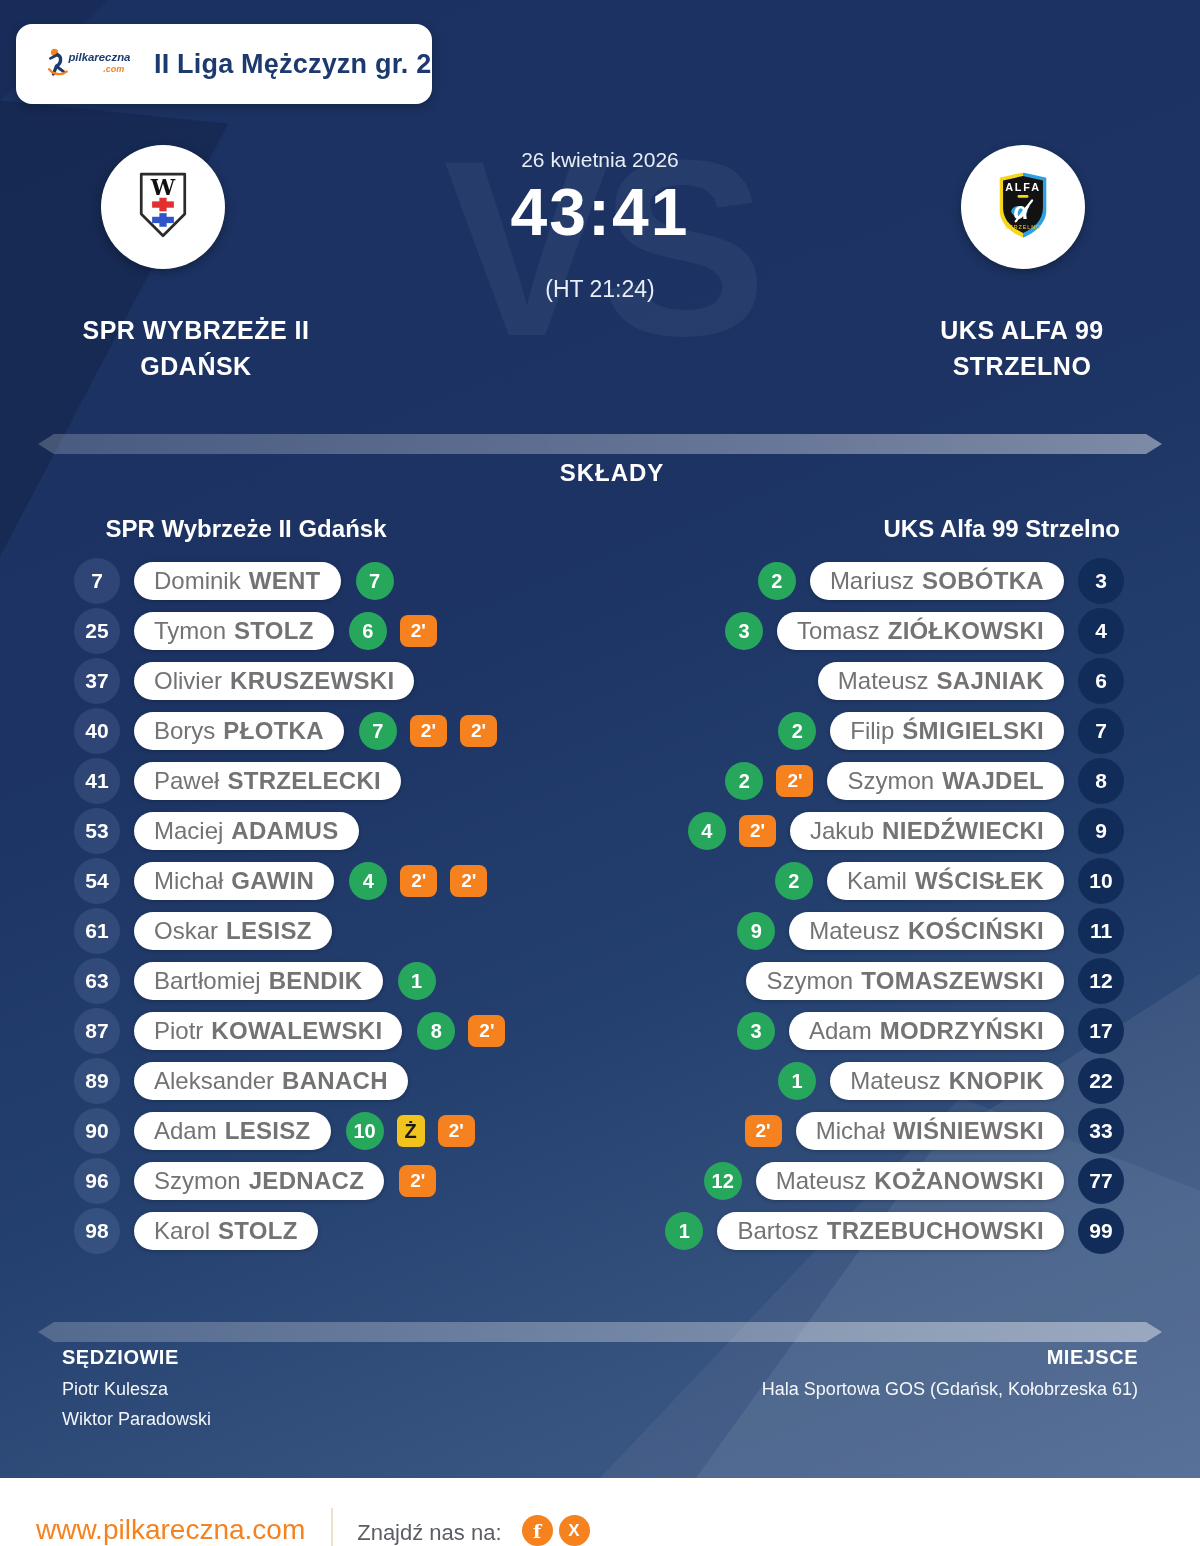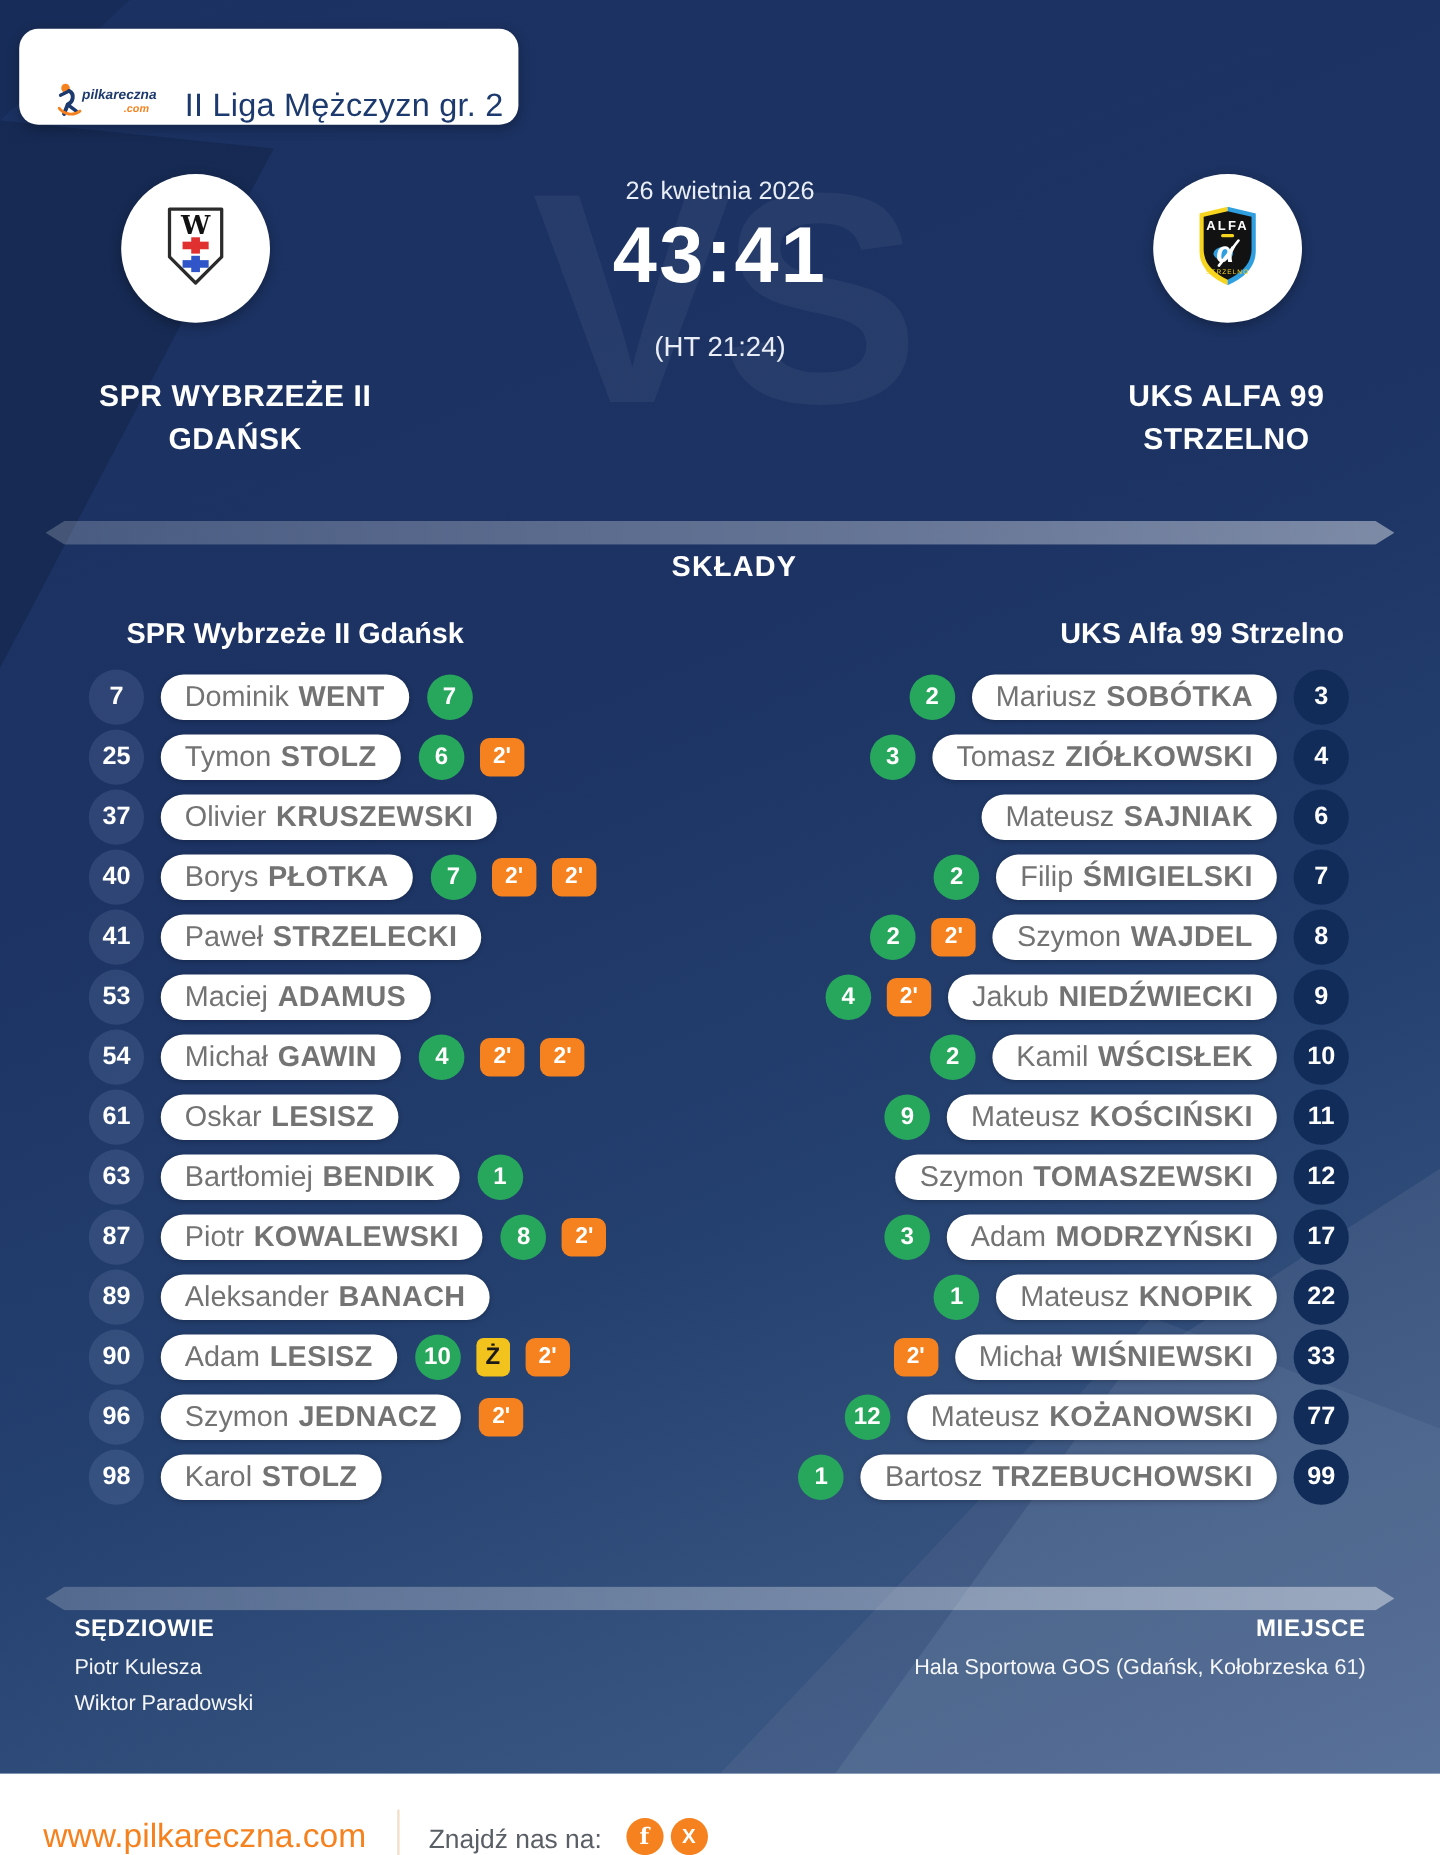--- a/index.html
+++ b/index.html
@@ -8,23 +8,23 @@
   .page{position:relative;width:1200px;height:1546px;overflow:hidden;
     background:linear-gradient(158deg,#1b3161 0%,#1c3363 38%,#24406f 62%,#37537f 82%,#45628f 100%)}
   .shape{position:absolute;inset:0;pointer-events:none}
   .shape.dark1{background:rgba(9,19,44,.26);clip-path:polygon(0 6.5%,19% 8%,0 36%)}
   .shape.dark2{background:rgba(9,19,44,.16);clip-path:polygon(0 0,9% 0,0 6.5%)}
   .shape.light1{background:rgba(255,255,255,.07);clip-path:polygon(78% 74%,100% 63%,100% 95.6%,58% 95.6%)}
   .shape.light2{background:rgba(255,255,255,.05);clip-path:polygon(50% 95.6%,80% 71%,100% 77%,100% 95.6%)}
 
   
   .league-card{position:absolute;left:16px;top:24px;width:416px;height:80px;background:#fff;
-    border-radius:16px;display:flex;align-items:flex-end;padding-left:32px;box-shadow:0 3px 10px rgba(0,0,0,.25)}
+    border-radius:16px;display:flex;align-items:center;padding-left:32px;box-shadow:0 3px 10px rgba(0,0,0,.25)}
   .brand-logo{flex:0 0 auto;margin-right:16px}
-  .league-title{color:#1d3a6e;font-size:27px;font-weight:400;letter-spacing:.2px}
+  .league-title{color:#1d3a6e;font-size:27px;font-weight:700;letter-spacing:.2px}
 
   
   .vs-watermark{position:absolute;top:124px;left:50%;transform:translateX(-50%);
     font-size:250px;line-height:1;font-weight:800;color:rgba(255,255,255,.05);letter-spacing:-10px}
   .match-date{position:absolute;top:148px;left:400px;width:400px;text-align:center;color:#e9edf5;font-size:21px}
   .score{position:absolute;top:174px;left:400px;width:400px;text-align:center;color:#fff;
     font-size:66px;font-weight:800;letter-spacing:2px}
   .halftime{position:absolute;top:276px;left:400px;width:400px;text-align:center;color:#e9edf5;font-size:23px}
   .team-logo{position:absolute;width:124px;height:124px;border-radius:50%;background:#fff;
     display:flex;align-items:center;justify-content:center;box-shadow:0 3px 10px rgba(0,0,0,.3)}

